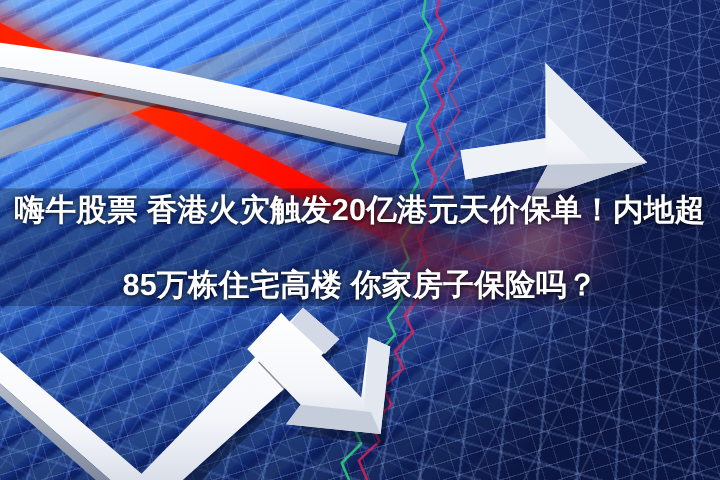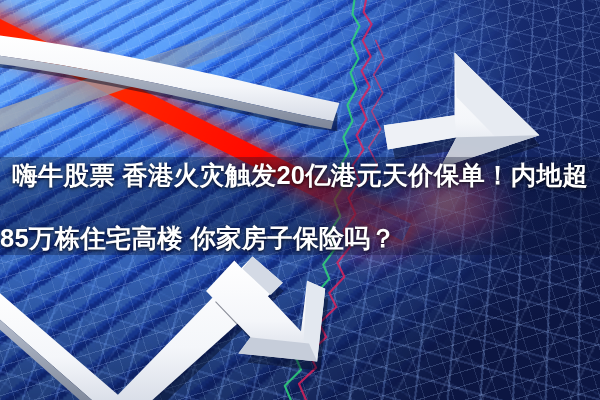--- a/index.html
+++ b/index.html
@@ -121,21 +121,21 @@
     gap:2px;
     color:#fff;
     font-weight:bold;
     font-size:25.5px;
     line-height:38px;
     letter-spacing:.2px;
     text-shadow:0 1px 3px rgba(0,0,0,.75), 0 0 10px rgba(0,0,0,.45);
     white-space:nowrap;
   }
   .line1{width:600px;text-align:center;}
-  .line2{width:600px;text-align:left;margin-top:23px;}
+  .line2{width:600px;text-align:center;margin-top:23px;}
 </style>
 </head>
 <body>
 
 <div id="stage">
 
   <div class="layer bg-base"></div>
 
   <div class="layer grid-curved"></div>
   <div class="layer grid-curved2"></div>

